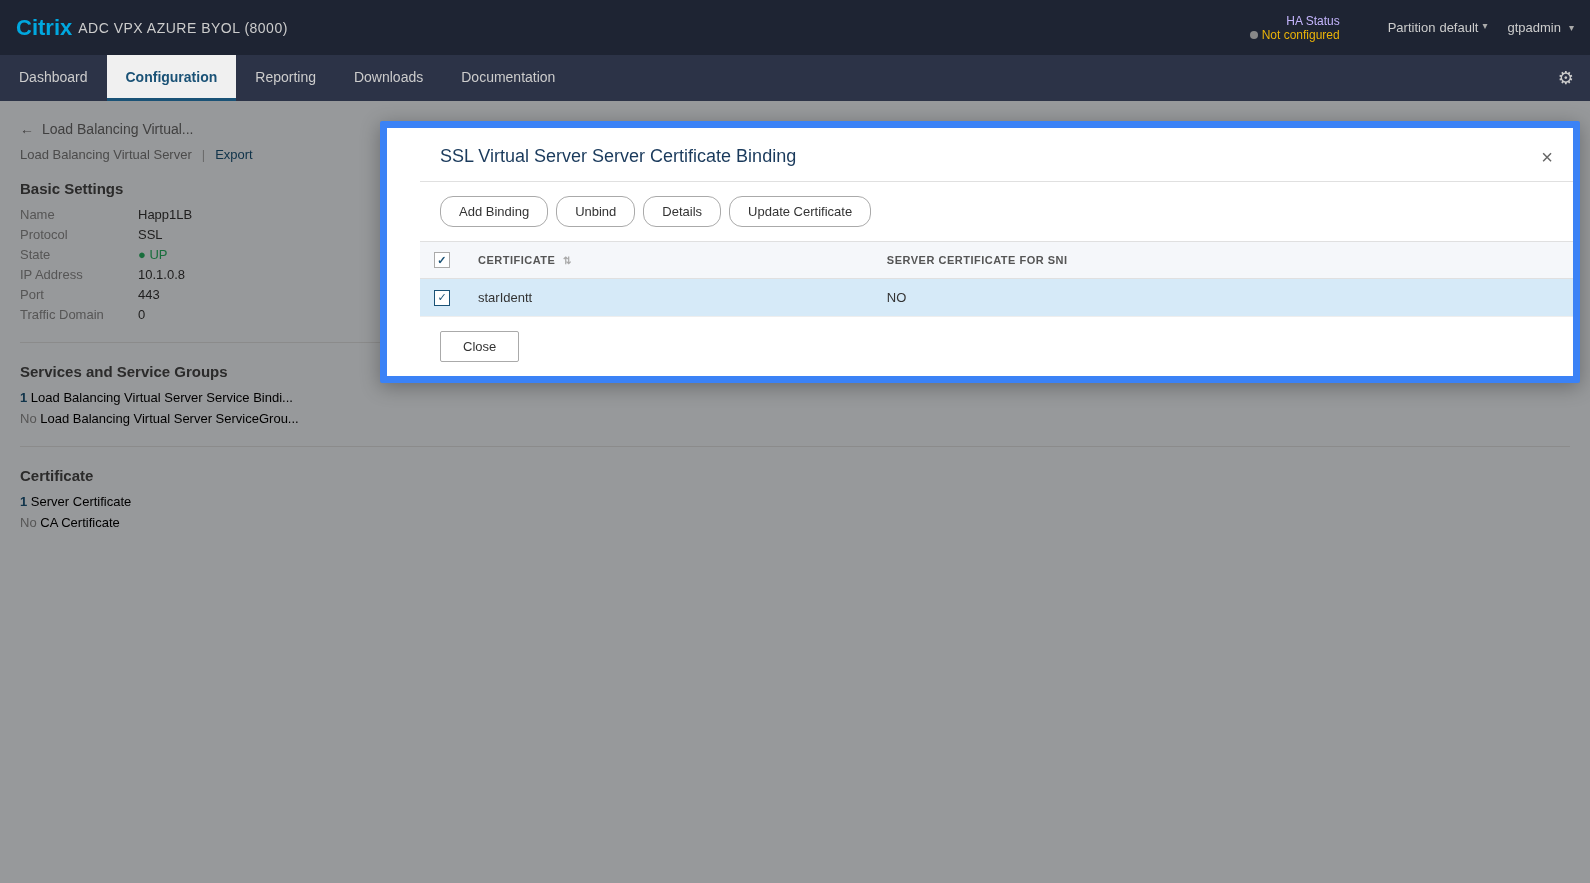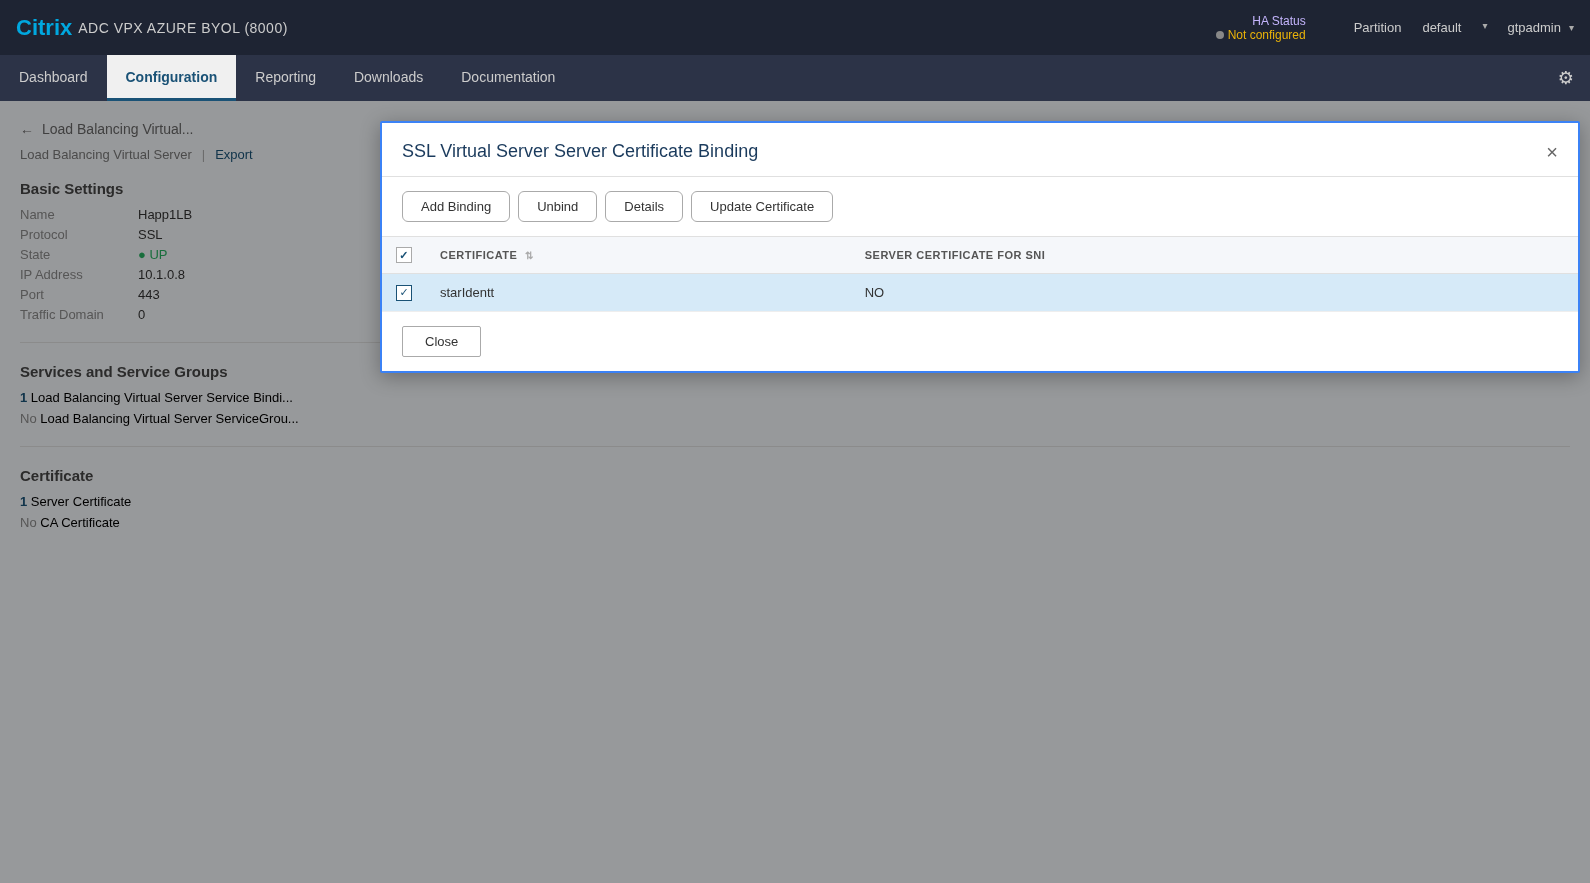--- a/index.html
+++ b/index.html
@@ -55,21 +55,21 @@
     }
     .ha-dot {
       width: 8px;
       height: 8px;
       background: #888;
       border-radius: 50%;
       display: inline-block;
     }
     .partition-selector {
       display: flex;
-      gap: 21px;
+      gap: 4px;
       color: #ccc;
       font-size: 13px;
       padding-left: 28px;
     }
     .partition-chevron {
       font-size: 10px;
       color: #aaa;
     }
     .user-menu {
       display: flex;
@@ -162,24 +162,25 @@
       z-index: 10;
     }
 
     
     .modal {
       position: absolute;
       top: 20px;
       left: 380px;
       right: 10px;
       background: #fff;
-      border: 2px solid #3b82f6;
+      border: 7px solid #3b82f6;
       box-shadow: 0 4px 20px rgba(0,0,0,0.3);
       z-index: 20;
       border-radius: 2px;
+      padding-left: 33px;
     }
     .modal-header {
       display: flex;
       align-items: center;
       justify-content: space-between;
       padding: 18px 20px 14px;
       border-bottom: 1px solid #e0e0e0;
     }
     .modal-title {
       font-size: 18px;
@@ -199,21 +200,21 @@
       gap: 8px;
       padding: 14px 20px;
     }
     .toolbar-btn {
       padding: 7px 18px;
       border: 1px solid #aaa;
       background: #fff;
       color: #333;
       font-size: 13px;
       cursor: pointer;
-      border-radius: 6px;
+      border-radius: 13px;
     }
 
     
     .modal-table {
       width: 100%;
       border-collapse: collapse;
       font-size: 13px;
     }
     .modal-table thead tr {
       background: #f5f7fa;

